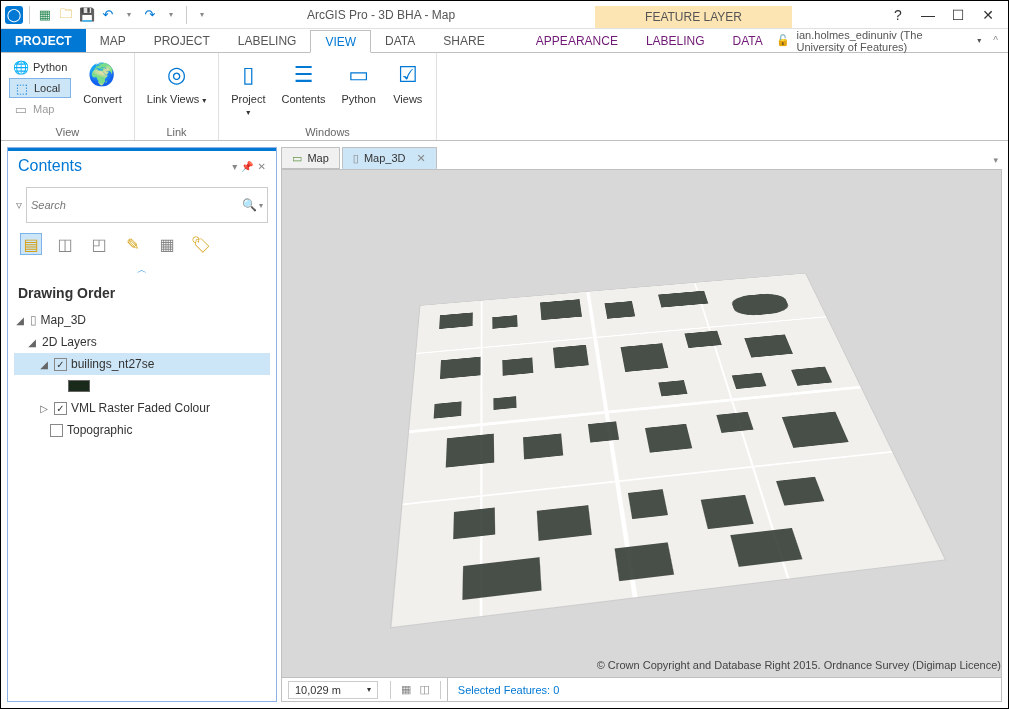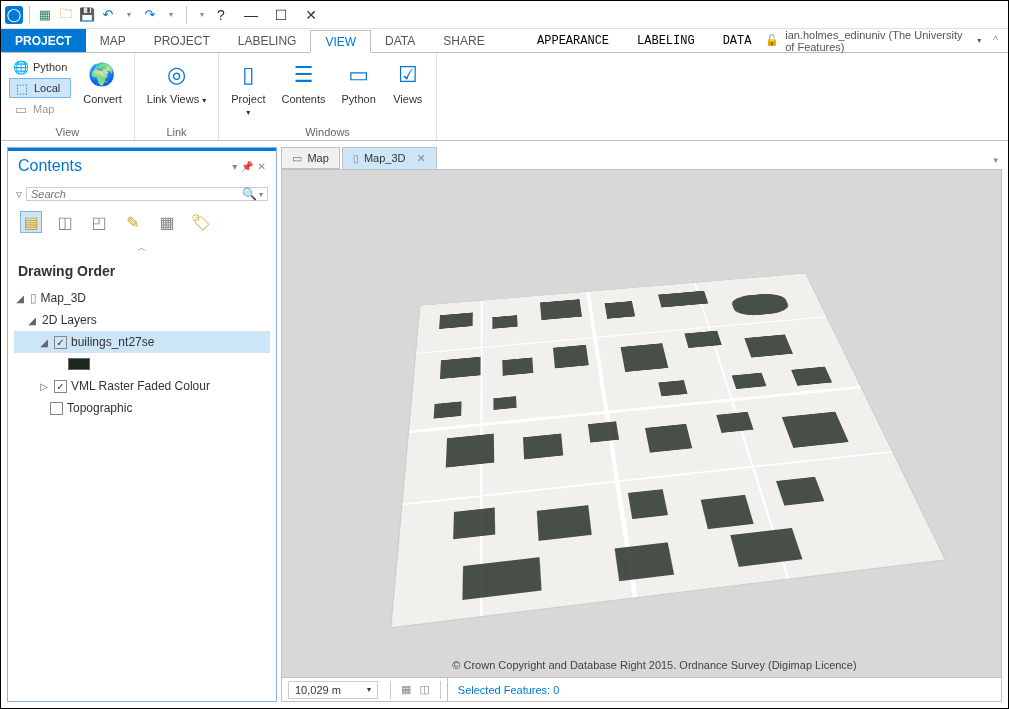--- a/index.html
+++ b/index.html
@@ -14,21 +14,21 @@
 .title-text { font-size: 12px; color: #555; }
 .feature-layer-tab { background: #fce4b3; padding: 4px 50px; font-size: 12px; color: #555; position: relative; top: 2px; }
 .title-right { display: flex; gap: 10px; align-items: center; margin-right: 6px; }
 .win-btn { width: 20px; height: 20px; display: flex; align-items: center; justify-content: center; cursor: pointer; font-size: 14px; }
 
 
 .ribbon-tabs { height: 24px; display: flex; align-items: stretch; background: #fff; border-bottom: 1px solid #c0c0c0; }
 .rtab { padding: 0 14px; display: flex; align-items: center; font-size: 12px; color: #555; cursor: pointer; }
 .rtab.project { background: #0078d4; color: #fff; font-weight: bold; }
 .rtab.active { color: #0078d4; border: 1px solid #c0c0c0; border-bottom: 1px solid #fff; background: #fff; position: relative; top: 1px; }
-.rtab.feature { color: #000000; font-family: Liberation Mono, monospace; }
+.rtab.feature { color: #701a75; }
 .user-area { margin-left: auto; display: flex; align-items: center; gap: 6px; padding-right: 10px; font-size: 11px; color: #555; }
 
 
 .ribbon { height: 88px; background: #fff; display: flex; border-bottom: 1px solid #c0c0c0; }
 .ribbon-group { border-right: 1px solid #e0e0e0; display: flex; flex-direction: column; padding: 4px 8px 2px; }
 .ribbon-group-body { flex: 1; display: flex; gap: 8px; align-items: flex-start; }
 .ribbon-group-label { text-align: center; font-size: 11px; color: #666; padding-top: 2px; }
 .vbtn { display: flex; flex-direction: column; align-items: center; gap: 2px; cursor: pointer; padding: 2px 4px; }
 .vbtn .icn { width: 32px; height: 32px; display: flex; align-items: center; justify-content: center; font-size: 22px; }
 .vbtn .lbl { font-size: 11px; color: #333; text-align: center; line-height: 1.1; }
@@ -39,21 +39,21 @@
 
 
 .main { display: flex; height: calc(100% - 28px - 24px - 88px); }
 
 
 .contents { width: 270px; border: 1px solid #8db2e3; margin: 6px 4px 6px 6px; display: flex; flex-direction: column; background: #fff; }
 .contents-header { border-top: 3px solid #0078d4; padding: 6px 10px 8px; display: flex; align-items: center; justify-content: space-between; }
 .contents-title { color: #0078d4; font-size: 16px; }
 .pane-tools { display: flex; gap: 4px; font-size: 10px; color: #888; }
 .search-row { display: flex; align-items: center; padding: 4px 8px; gap: 4px; }
-.search-box { flex: 1; display: flex; align-items: center; border: 1px solid #ccc; height: 14px; padding: 0 4px; }
+.search-box { flex: 1; display: flex; align-items: center; border: 1px solid #ccc; height: 36px; padding: 0 4px; }
 .search-box input { flex: 1; border: none; outline: none; font-size: 11px; font-style: italic; color: #999; }
 .toc-toolbar { display: flex; gap: 12px; padding: 6px 12px; align-items: center; }
 .toc-toolbar .tb { width: 22px; height: 22px; display: flex; align-items: center; justify-content: center; cursor: pointer; font-size: 16px; }
 .toc-toolbar .tb.active { background: #cde6f7; border: 1px solid #7eb4ea; }
 .updown { text-align: center; color: #0078d4; font-size: 10px; padding: 2px 0; }
 .drawing-order { font-weight: bold; padding: 6px 10px; font-size: 14px; color: #333; }
 .tree { padding: 2px 6px; font-size: 12px; }
 .tree-row { display: flex; align-items: center; height: 22px; gap: 4px; cursor: pointer; padding-right: 6px; }
 .tree-row.selected { background: #cde6f7; }
 .tw { width: 12px; text-align: center; color: #666; font-size: 10px; }
@@ -64,21 +64,21 @@
 .maparea { flex: 1; margin: 6px 6px 6px 0; display: flex; flex-direction: column; }
 .maptabs { height: 22px; display: flex; align-items: flex-end; gap: 2px; }
 .maptab { height: 22px; padding: 0 10px; display: flex; align-items: center; gap: 5px; border: 1px solid #c0c0c0; background: #f0f0f0; font-size: 11px; cursor: pointer; }
 .maptab.active { background: #cde6f7; border-bottom-color: #cde6f7; }
 .maptab .x { margin-left: 6px; color: #888; }
 .mapview { flex: 1; border: 1px solid #c0c0c0; background: #d8d8d8; position: relative; overflow: hidden; }
 .map-img { position: absolute; left: 50%; top: 48%; width: 460px; height: 420px; transform: translate(-50%, -50%) perspective(800px) rotateX(45deg) rotateZ(-8deg); background: #f2f0ed; border: 1px solid #ccc; overflow: hidden; }
 .map-texture { position: absolute; inset: 0; }
 .map-texture .blk { position: absolute; background: #2a332a; opacity: .85; }
 .map-texture .rd { position: absolute; background: #fff; }
-.attribution { position: absolute; bottom: 6px; left: 0; right: 0; text-align: center; font-size: 11px; color: #444; background: rgba(255,255,255,.0); margin-left: 26px; }
+.attribution { position: absolute; bottom: 6px; left: 0; right: 0; text-align: right; font-size: 11px; color: #444; background: rgba(255,255,255,.0); margin-left: 26px; }
 .statusbar { height: 24px; border: 1px solid #c0c0c0; border-top: none; display: flex; align-items: center; background: #fff; font-size: 11px; }
 .scale { width: 90px; border: 1px solid #ccc; height: 18px; margin: 0 6px; display: flex; align-items: center; padding: 0 6px; justify-content: space-between; }
 .status-sep { width: 1px; height: 18px; background: #ccc; margin: 0 6px; }
 .status-center { flex: 1; text-align: center; color: #555; }
 .status-right { border-left: 1px solid #c0c0c0; padding: 0 10px; color: #0078d4; height: 100%; display: flex; align-items: center; }
 </style>
 </head>
 <body>
 
 <div class="titlebar">
@@ -87,20 +87,24 @@
     <div class="qat-sep"></div>
     <div class="qat-icon" style="color:#2e8b57;">▦</div>
     <div class="qat-icon" style="color:#d4a017;">🗀</div>
     <div class="qat-icon" style="color:#0078d4;">💾</div>
     <div class="qat-icon" style="color:#0078d4;">↶</div>
     <div class="qat-icon" style="font-size:8px;color:#888;">▾</div>
     <div class="qat-icon" style="color:#0078d4;">↷</div>
     <div class="qat-icon" style="font-size:8px;color:#888;">▾</div>
     <div class="qat-sep"></div>
     <div class="qat-icon" style="font-size:8px;color:#888;">▾</div>
+  </div>
+  <div class="title-center">
+    <span class="title-text">ArcGIS Pro - 3D BHA - Map</span>
+    <span class="feature-layer-tab">FEATURE LAYER</span>
   </div>
   <div class="title-right">
     <div class="win-btn">?</div>
     <div class="win-btn">—</div>
     <div class="win-btn">☐</div>
     <div class="win-btn">✕</div>
   </div>
 </div>
 
 <div class="ribbon-tabs">

